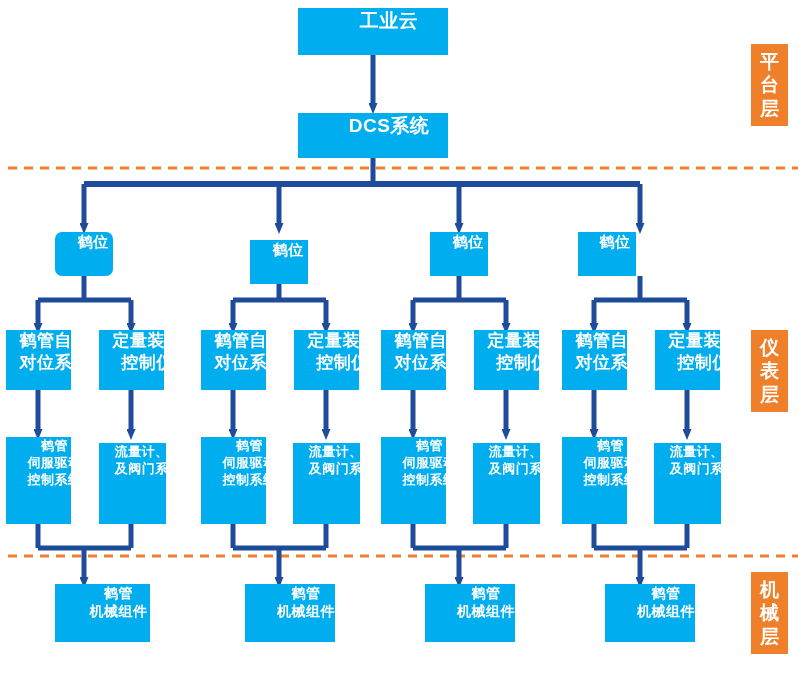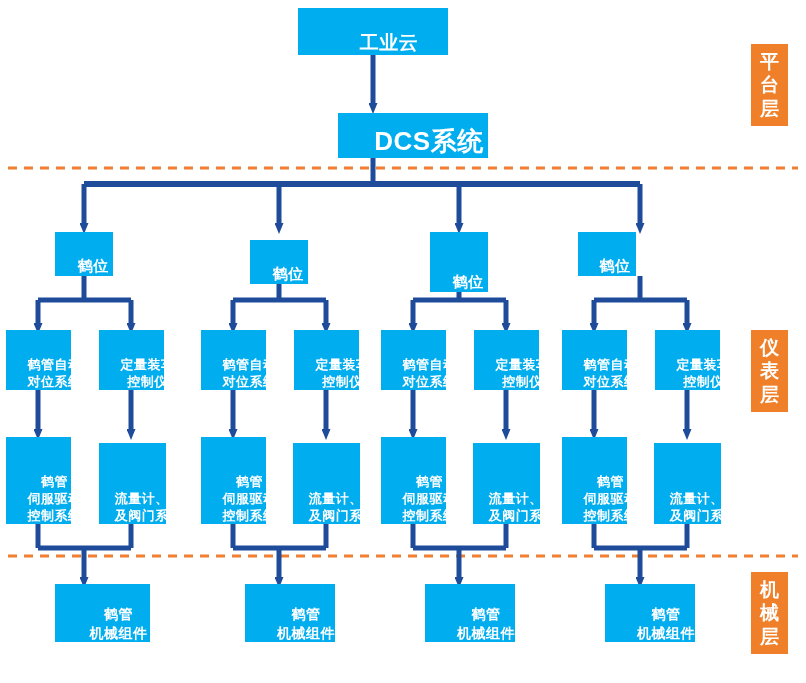--- a/index.html
+++ b/index.html
@@ -21,21 +21,21 @@
     width: 806px;
     height: 683px;
   }
   .node-box {
     position: absolute;
     background: #00adef;
     color: #ffffff;
     display: flex;
     flex-direction: column;
     align-items: center;
-    justify-content: flex-end;
+    justify-content: flex-start;
     text-align: center;
     font-weight: bold;
     letter-spacing: 0.5px;
     box-sizing: border-box;
     line-height: 1.32;
     padding-left: 32px;
     -webkit-font-smoothing: antialiased;
   }
   .node-box .line { display: block; white-space: nowrap; }
   .layer-tag {
@@ -45,23 +45,23 @@
     font-weight: bold;
     display: flex;
     flex-direction: column;
     align-items: center;
     justify-content: center;
     box-sizing: border-box;
     line-height: 1.22;
   }
   .layer-tag .line { display: block; }
   .t-cloud   { font-size: 19px; }
-  .t-dcs     { font-size: 26px; margin-left: 40px; }
+  .t-dcs     { font-size: 19px; }
   .t-bay     { font-size: 15px; }
-  .t-instr   { font-size: 13px; }
+  .t-instr   { font-size: 17px; }
   .t-drv     { font-size: 13px; }
   .t-mech    { font-size: 14px; }
   .t-tag     { font-size: 19px; }
 </style>
 </head>
 <body>
 
 <svg id="diagram" viewBox="0 0 806 683" xmlns="http://www.w3.org/2000/svg">
   <defs>
     <marker id="arw" markerWidth="11" markerHeight="9" refX="1" refY="4.5" orient="auto" markerUnits="userSpaceOnUse">
@@ -137,27 +137,27 @@
 </svg>
 
 <div class="node-box t-cloud" style="left:298px; top:8px; width:150px; height:47px;">
   <span class="line">工业云</span>
 </div>
 
 <div class="node-box t-dcs" style="left:298px; top:113px; width:150px; height:45px;">
   <span class="line">DCS系统</span>
 </div>
 
-<div class="node-box t-bay" style="left:55px; top:232px; width:58px; height:44px;">
+<div class="node-box t-bay" style="left:55px; top:232px; width:58px; height:44px;border-radius:7px;">
   <span class="line">鹤位 1</span>
 </div>
 <div class="node-box t-bay" style="left:250px; top:240px; width:58px; height:44px;">
   <span class="line">鹤位 2</span>
 </div>
-<div class="node-box t-bay" style="left:430px; top:232px; width:58px; height:60px;">
+<div class="node-box t-bay" style="left:430px; top:232px; width:58px; height:44px;">
   <span class="line">鹤位 3</span>
 </div>
 <div class="node-box t-bay" style="left:578px; top:232px; width:58px; height:44px;">
   <span class="line">鹤位 N</span>
 </div>
 
 <div class="node-box t-instr" style="left:6px; top:330px; width:65px; height:60px;">
   <span class="line">鹤管自动</span>
   <span class="line">对位系统</span>
 </div>

